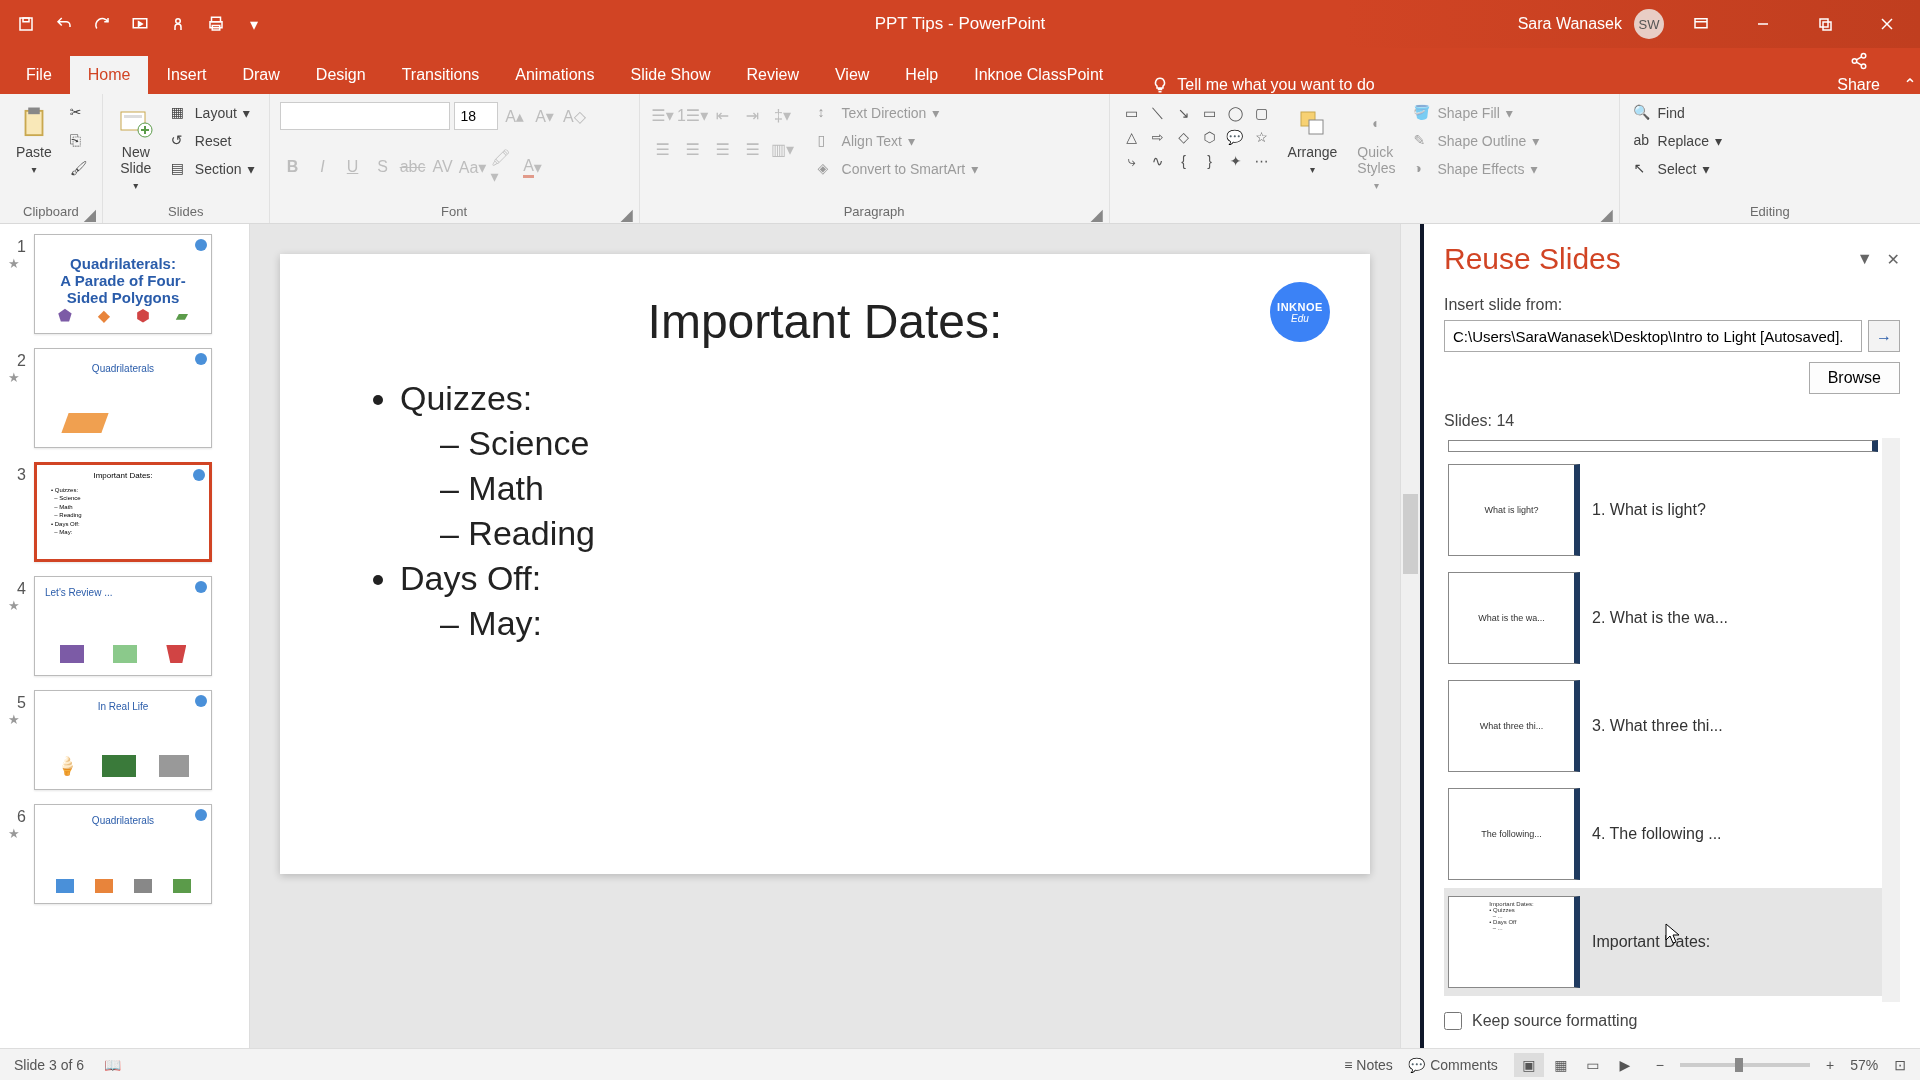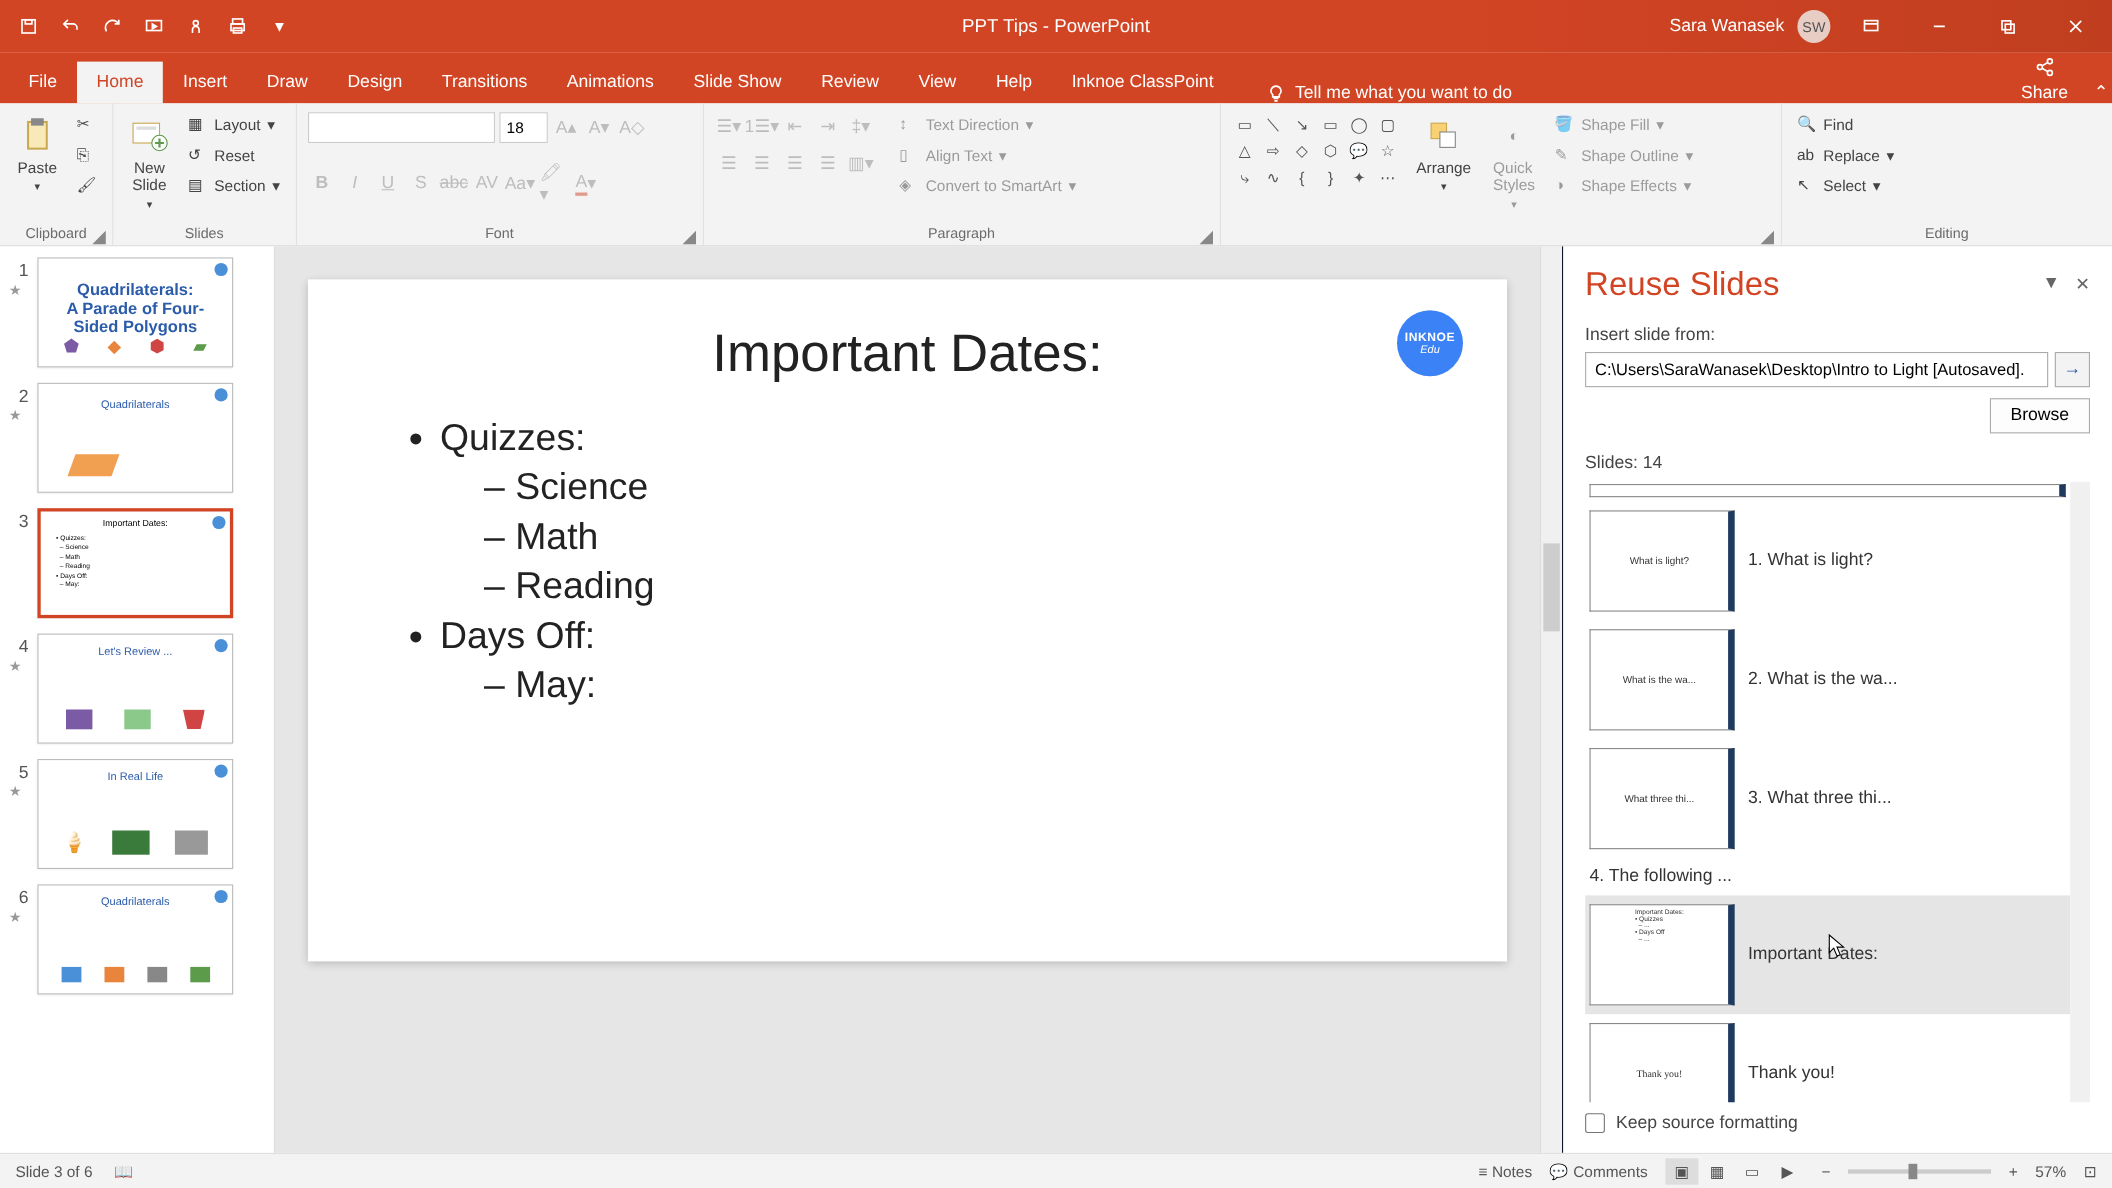--- a/index.html
+++ b/index.html
@@ -55,21 +55,21 @@
 .slide-bullets { font-size: 34px; color: #222; padding-left: 60px; }
 .slide-bullets li { margin-bottom: 6px; }
 .slide-sub { padding-left: 40px; list-style: none; }
 .slide-sub li::before { content: "– "; }
 .slide-logo { position: absolute; top: 28px; right: 40px; width: 60px; height: 60px; background: #3b82f6; border-radius: 50%; display: flex; flex-direction: column; align-items: center; justify-content: center; color: #fff; font-size: 11px; }
 
 .vscroll { width: 20px; background: #f0f0f0; border-left: 1px solid #ddd; position: relative; }
 .vscroll-thumb { position: absolute; left: 2px; right: 2px; top: 270px; height: 80px; background: #cdcdcd; }
 
 
-.reuse-panel { width: 500px; background: #fff; border-left: 1px solid #0f172a; padding: 18px 20px; display: flex; flex-direction: column; }
+.reuse-panel { width: 500px; background: #fff; border-left: 4px solid #0f172a; padding: 18px 20px; display: flex; flex-direction: column; }
 .reuse-header { display: flex; align-items: center; justify-content: space-between; }
 .reuse-title { font-size: 30px; color: #d14424; font-weight: 400; }
 .reuse-hdr-btns { display: flex; gap: 14px; color: #666; cursor: pointer; }
 .reuse-label { font-size: 16px; color: #444; margin-top: 20px; }
 .reuse-path-row { display: flex; gap: 6px; margin-top: 6px; }
 .reuse-path { flex: 1; border: 1px solid #aaa; height: 32px; padding: 0 8px; font-size: 15px; }
 .reuse-go { width: 32px; height: 32px; border: 1px solid #aaa; background: #f3f3f3; display: flex; align-items: center; justify-content: center; cursor: pointer; }
 .reuse-browse { align-self: flex-end; margin-top: 10px; border: 1px solid #aaa; background: #fdfdfd; padding: 6px 18px; font-size: 16px; cursor: pointer; }
 .reuse-count { font-size: 16px; color: #444; margin-top: 18px; }
 .reuse-list { flex: 1; margin-top: 8px; border-right: 18px solid #f0f0f0; overflow: hidden; position: relative; }
@@ -419,21 +419,21 @@
           <div style="padding:0 14px; font-size:6px; line-height:1.4;">• Quizzes:<br>&nbsp;&nbsp;– Science<br>&nbsp;&nbsp;– Math<br>&nbsp;&nbsp;– Reading<br>• Days Off:<br>&nbsp;&nbsp;– May:</div>
         </div>
     </div>
     <div class="thumb-item">
       <div>
           <div class="thumb-num">4</div>
           <div class="thumb-star">★</div>
         </div>
       <div class="thumb-img">
           <div class="thumb-badge"></div>
-          <div style="padding:10px; font-size:10px; color:#2a5caa; text-align:center;">Let's Review ...</div>
+          <div style="padding:10px; font-size:10px; color:#2a5caa; text-align:left;">Let's Review ...</div>
           <div style="position:absolute;bottom:12px;left:10px;right:10px;display:flex;justify-content:space-around;">
             <span style="width:24px;height:18px;background:#7c5ba6;"></span>
             <span style="width:24px;height:18px;background:#8bc98b;"></span>
             <span style="width:20px;height:18px;background:#d14444;clip-path:polygon(20% 100%,80% 100%,100% 0,0 0);"></span>
           </div>
         </div>
     </div>
     <div class="thumb-item">
       <div>
           <div class="thumb-num">5</div>
@@ -517,20 +517,21 @@
         </div>
       <div class="reuse-item">
           <div class="reuse-thumb">What is the wa...</div>
           <span class="reuse-item-label">2. What is the wa...</span>
         </div>
       <div class="reuse-item">
           <div class="reuse-thumb">What three thi...</div>
           <span class="reuse-item-label">3. What three thi...</span>
         </div>
       <div class="reuse-item">
+          <div class="reuse-thumb">The following...</div>
           <span class="reuse-item-label">4. The following ...</span>
         </div>
       <div class="reuse-item hover" style="position:relative;">
         <div class="reuse-thumb" style="text-align:left; padding:4px; font-size:6px; align-items:flex-start;">Important Dates:<br>• Quizzes<br>&nbsp; – ...<br>• Days Off<br>&nbsp; – ...</div>
         <span class="reuse-item-label">Important Dates:</span>
         <svg class="cursor-img" width="20" height="24" viewBox="0 0 20 24">
             <path d="M2 2 L2 18 L6 14 L9 21 L12 20 L9 13 L15 13 Z" fill="#fff" stroke="#000" stroke-width="1"></path>
           </svg>
       </div>
       <div class="reuse-item">

